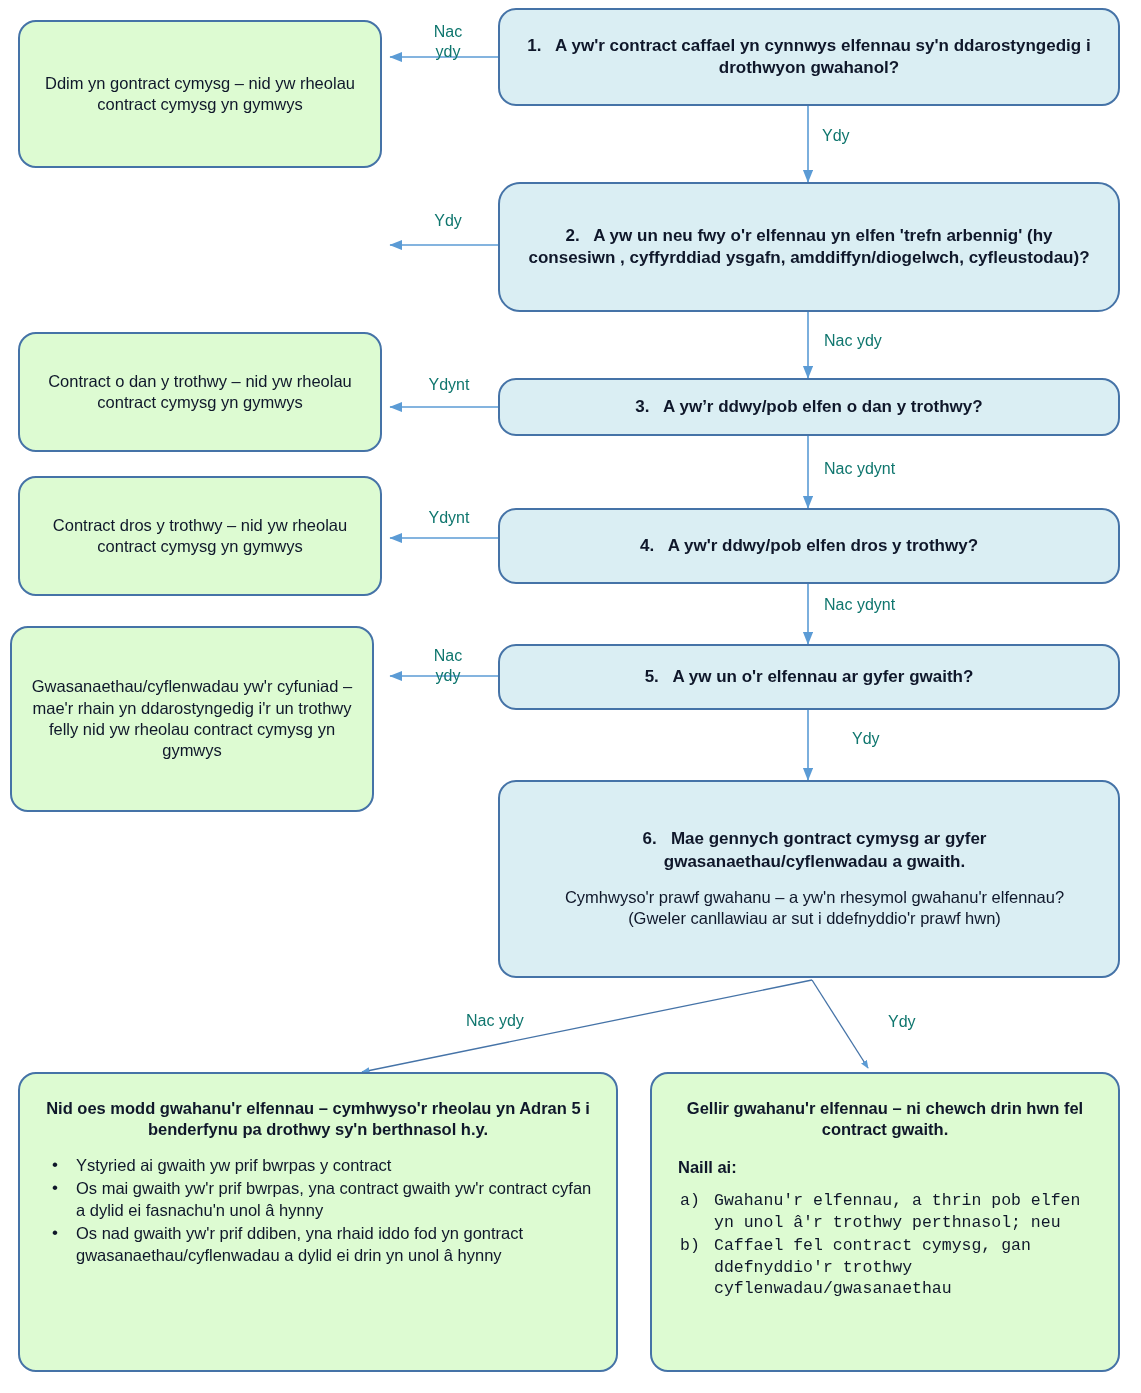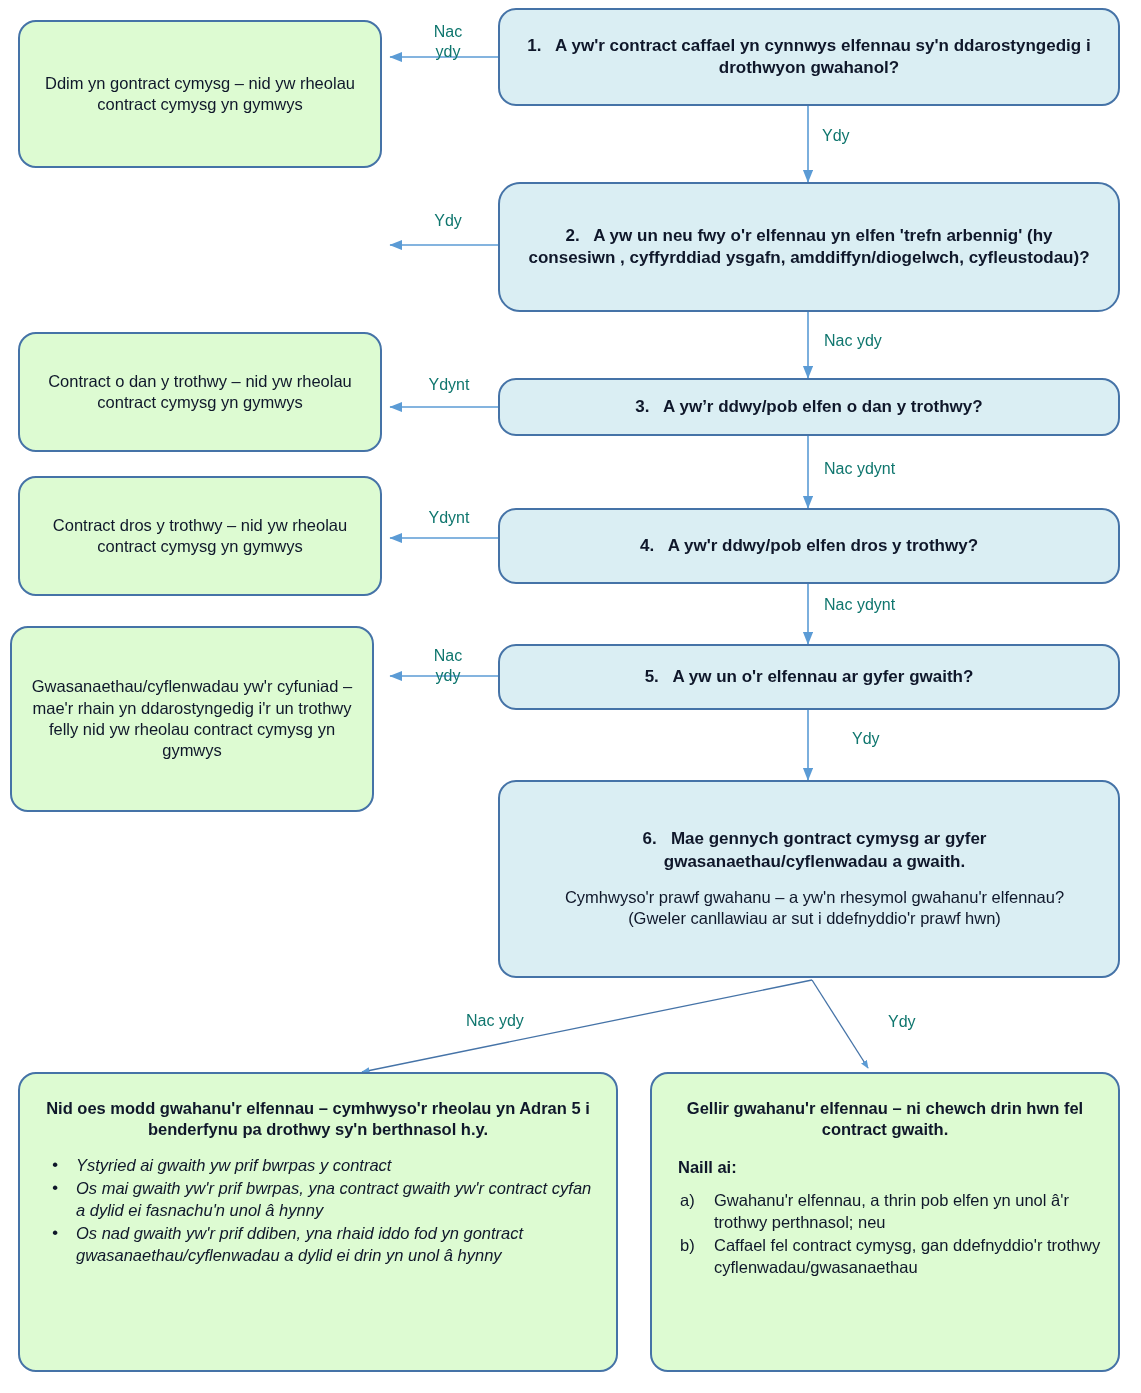--- a/index.html
+++ b/index.html
@@ -81,35 +81,35 @@
   ul.bullets {
     margin: 14px 0 0 0;
     padding: 0 18px 0 56px;
     list-style: none;
     font-size: 16.5px;
   }
   ul.bullets li {
     position: relative;
     margin-bottom: 2px;
     text-align: left;
-    font-style: italic;
   }
   ul.bullets li::before {
     content: "\2022";
     position: absolute;
     left: -24px;
     top: -1px;
     font-size: 17px;
   }
   ol.alpha {
     margin: 12px 0 0 0;
     padding: 0 8px 0 62px;
     list-style: none;
     font-size: 16.5px;
     counter-reset: alpha;
+    font-family: Liberation Mono, monospace;
   }
   ol.alpha li {
     position: relative;
     margin-bottom: 2px;
     text-align: left;
     counter-increment: alpha;
   }
   ol.alpha li::before {
     content: counter(alpha, lower-alpha) ")";
     position: absolute;

